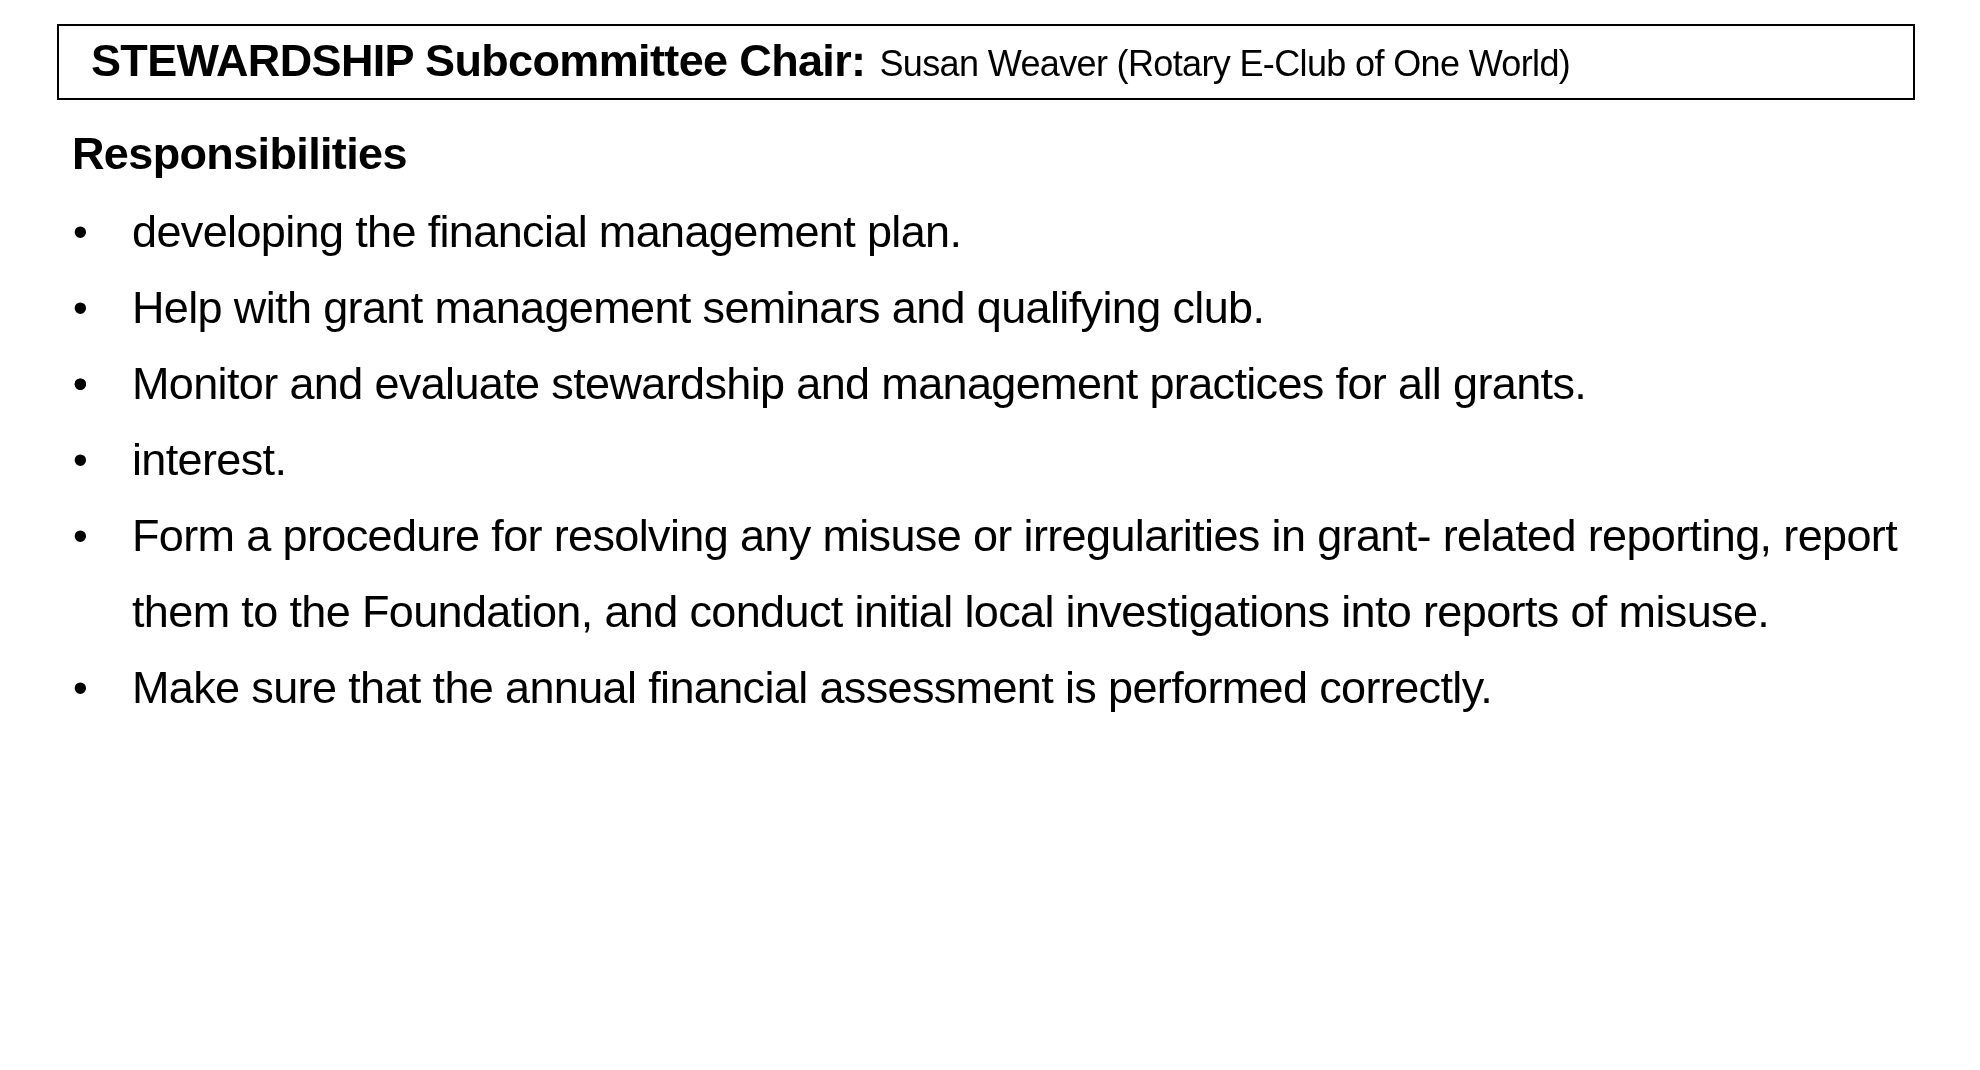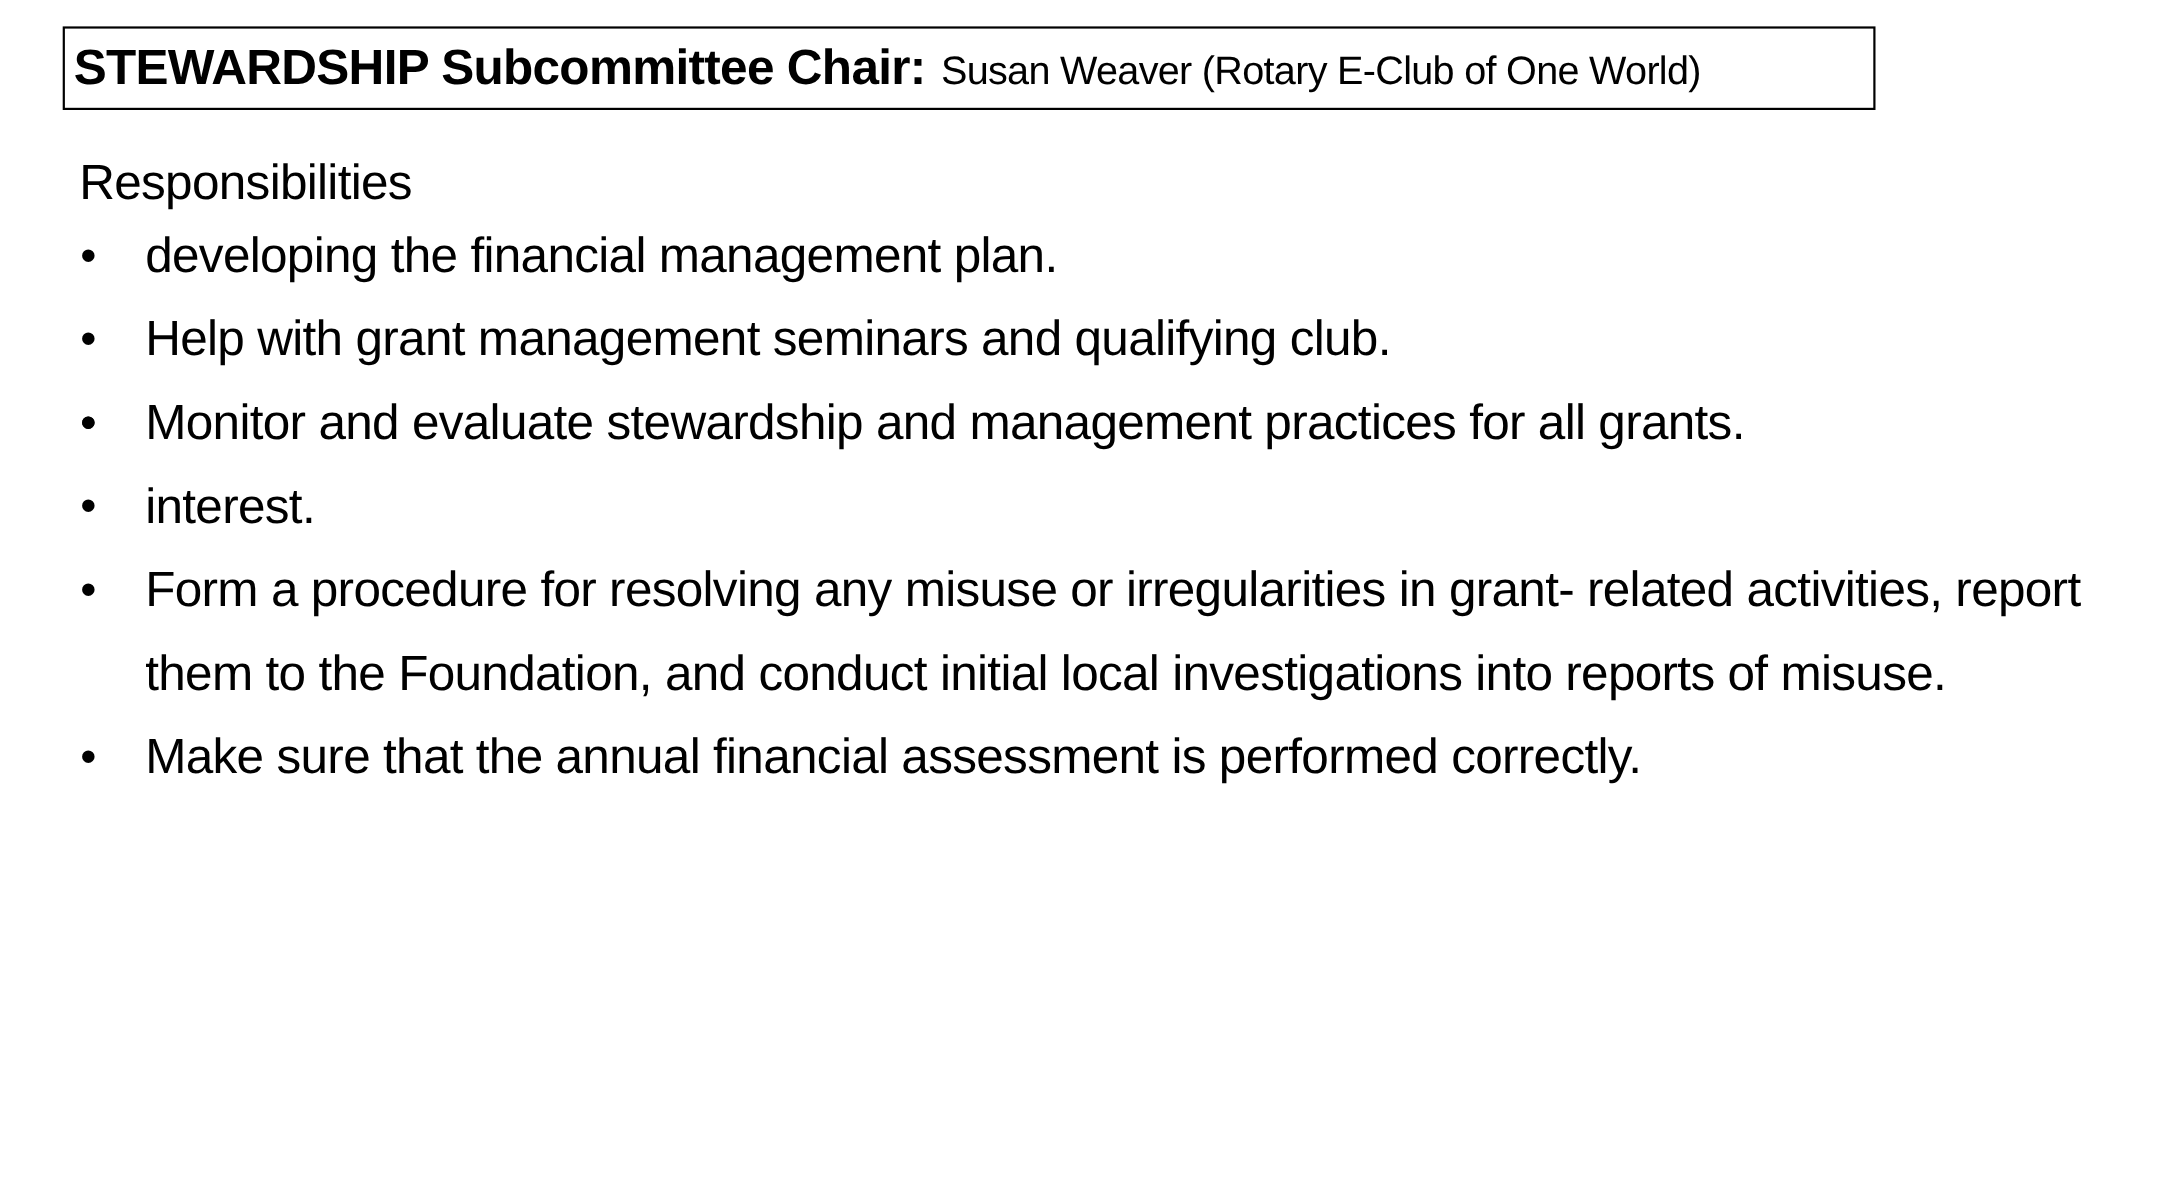--- a/index.html
+++ b/index.html
@@ -14,44 +14,43 @@
   }
   .page {
     position: absolute;
     inset: 0;
     letter-spacing: -0.04em;
   }
   .chair-box {
     position: absolute;
     left: 57px;
     top: 24px;
-    width: 1648px;
+    width: 1858px;
     height: 76px;
     border: 2.5px solid #000000;
-    padding-left: 8px;
+    padding-left: 32px;
     line-height: 69px;
     white-space: nowrap;
     background: #ffffff;
   }
   .chair-label {
     font-size: 45px;
     font-weight: bold;
   }
   .chair-value {
     font-size: 36px;
     margin-left: 14px;
   }
   .heading {
     position: absolute;
     left: 72px;
     top: 129px;
     font-size: 45px;
     line-height: 50px;
-    font-weight: normal;
-    margin-top: 12px;
+    font-weight: bold;
   }
   .resp-list {
     position: absolute;
     left: 0;
     top: 194px;
     width: 1980px;
     list-style: none;
     padding-left: 132px;
   }
   .resp-list li {
@@ -103,21 +102,21 @@
       <span class="line">Monitor and evaluate stewardship and management practices for all grants.</span>
     </li>
 
     <li>
       <span class="bullet">•</span>
       <span class="line">interest.</span>
     </li>
 
     <li>
       <span class="bullet">•</span>
-      <span class="line">Form a procedure for resolving any misuse or irregularities in grant- related activities, report</span>
+      <span class="line">Form a procedure for resolving any misuse or irregularities in grant- related reporting, report</span>
       <span class="line">them to the Foundation, and conduct initial local investigations into reports of misuse.</span>
     </li>
 
     <li>
       <span class="bullet">•</span>
       <span class="line">Make sure that the annual financial assessment is performed correctly.</span>
     </li>
 
   </ul>
 </div>

